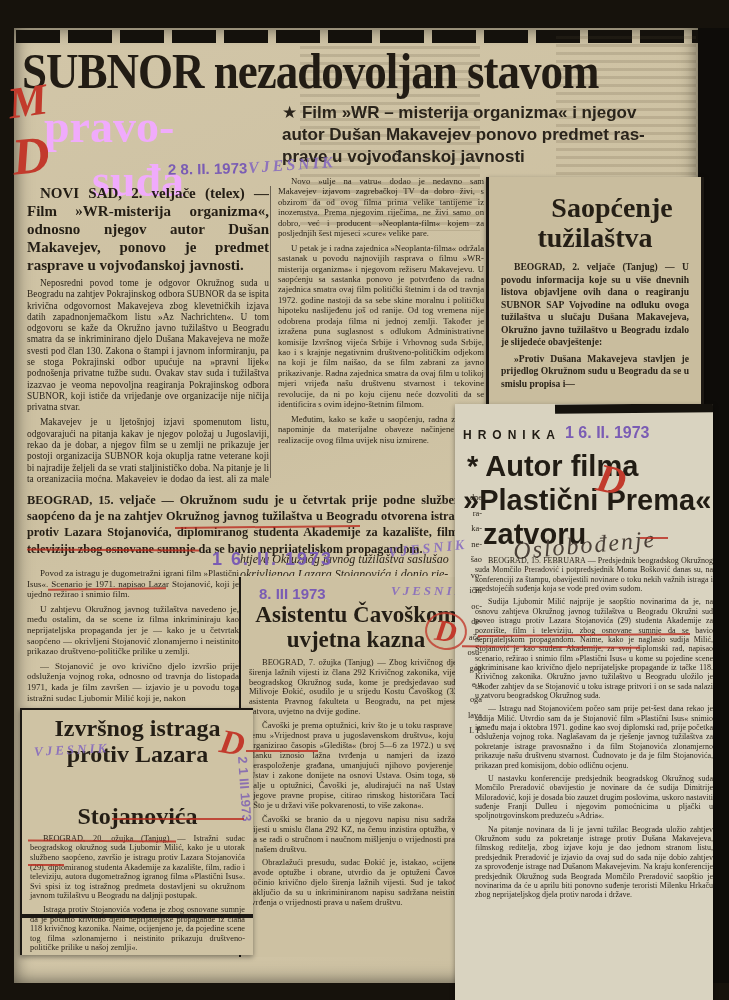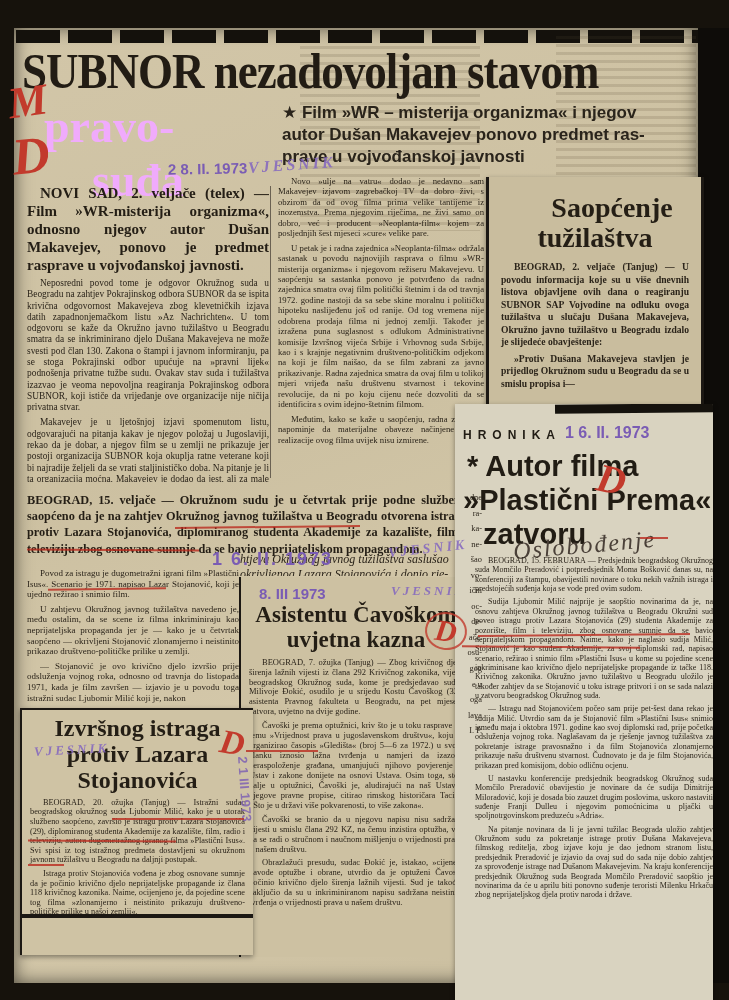--- a/index.html
+++ b/index.html
@@ -109,21 +109,21 @@
 
   <div class="abs red" style="left:425px;top:612px;font-size:30px;border:2px solid rgba(194,58,44,.8);
               border-radius:50%;padding:0 8px;transform:rotate(8deg);z-index:5;">D</div>
 
   <div class="abs stamp" style="left:250px;top:756px;font-size:13px;transform:rotate(86deg);transform-origin:left top;opacity:.8;z-index:5;">2 1  III  1973</div>
 
   <div class="abs clip" style="left:20px;top:708px;width:231px;height:245px;background:#cfc3a4;
               border-top:2px solid #1c1813;border-left:2px solid #1c1813;z-index:4;overflow:hidden;">
     <div class="ctitle" style="margin-top:6px;font-size:24px;">Izvršnog istraga</div>
     <div class="ctitle" style="font-size:24px;">protiv Lazara</div>
-    <div class="ctitle" style="font-size:24px;">Stojanovića</div>
+    <div class="ctitle" style="font-size:24px;margin-top:36px;">Stojanovića</div>
     <div class="vjesnik" style="position:absolute;left:12px;top:32px;font-size:13px;transform:rotate(-3deg);">VJESNIK</div>
     <div class="red" style="position:absolute;left:198px;top:14px;font-size:34px;transform:rotate(10deg);">D</div>
     <div class="bodycol" style="padding:4px 8px 0 8px;font-size:8.3px;line-height:1.16;">
       <p>BEOGRAD, 20. ožujka (Tanjug) — Istražni sudac beogradskog okružnog suda Ljubomir Milić, kako je u utorak službeno saopćeno, završio je istragu protiv Lazara Stojanovića (29), diplomiranog studenta Akademije za kazalište, film, radio i televiziju, autora dugometražnog igranog filma »Plastični Isus«. Svi spisi iz tog istražnog predmeta dostavljeni su okružnom javnom tužilaštvu u Beogradu na daljnji postupak.</p>
       <p>Istraga protiv Stojanovića vođena je zbog osnovane sumnje da je počinio krivično djelo neprijateljske propagande iz člana 118 krivičnog kazonika. Naime, ocijenjeno je, da pojedine scene tog filma »zlonamjerno i neistinito prikazuju društveno-političke prilike u našoj zemlji«.</p>
     </div>
     <div style="position:absolute;left:0;top:204px;width:231px;height:4px;background:#1c1813;"></div>
   </div>
 
   <div class="abs clip" style="left:455px;top:404px;width:258px;height:708px;background:#d9d3c0;z-index:3;overflow:hidden;">

